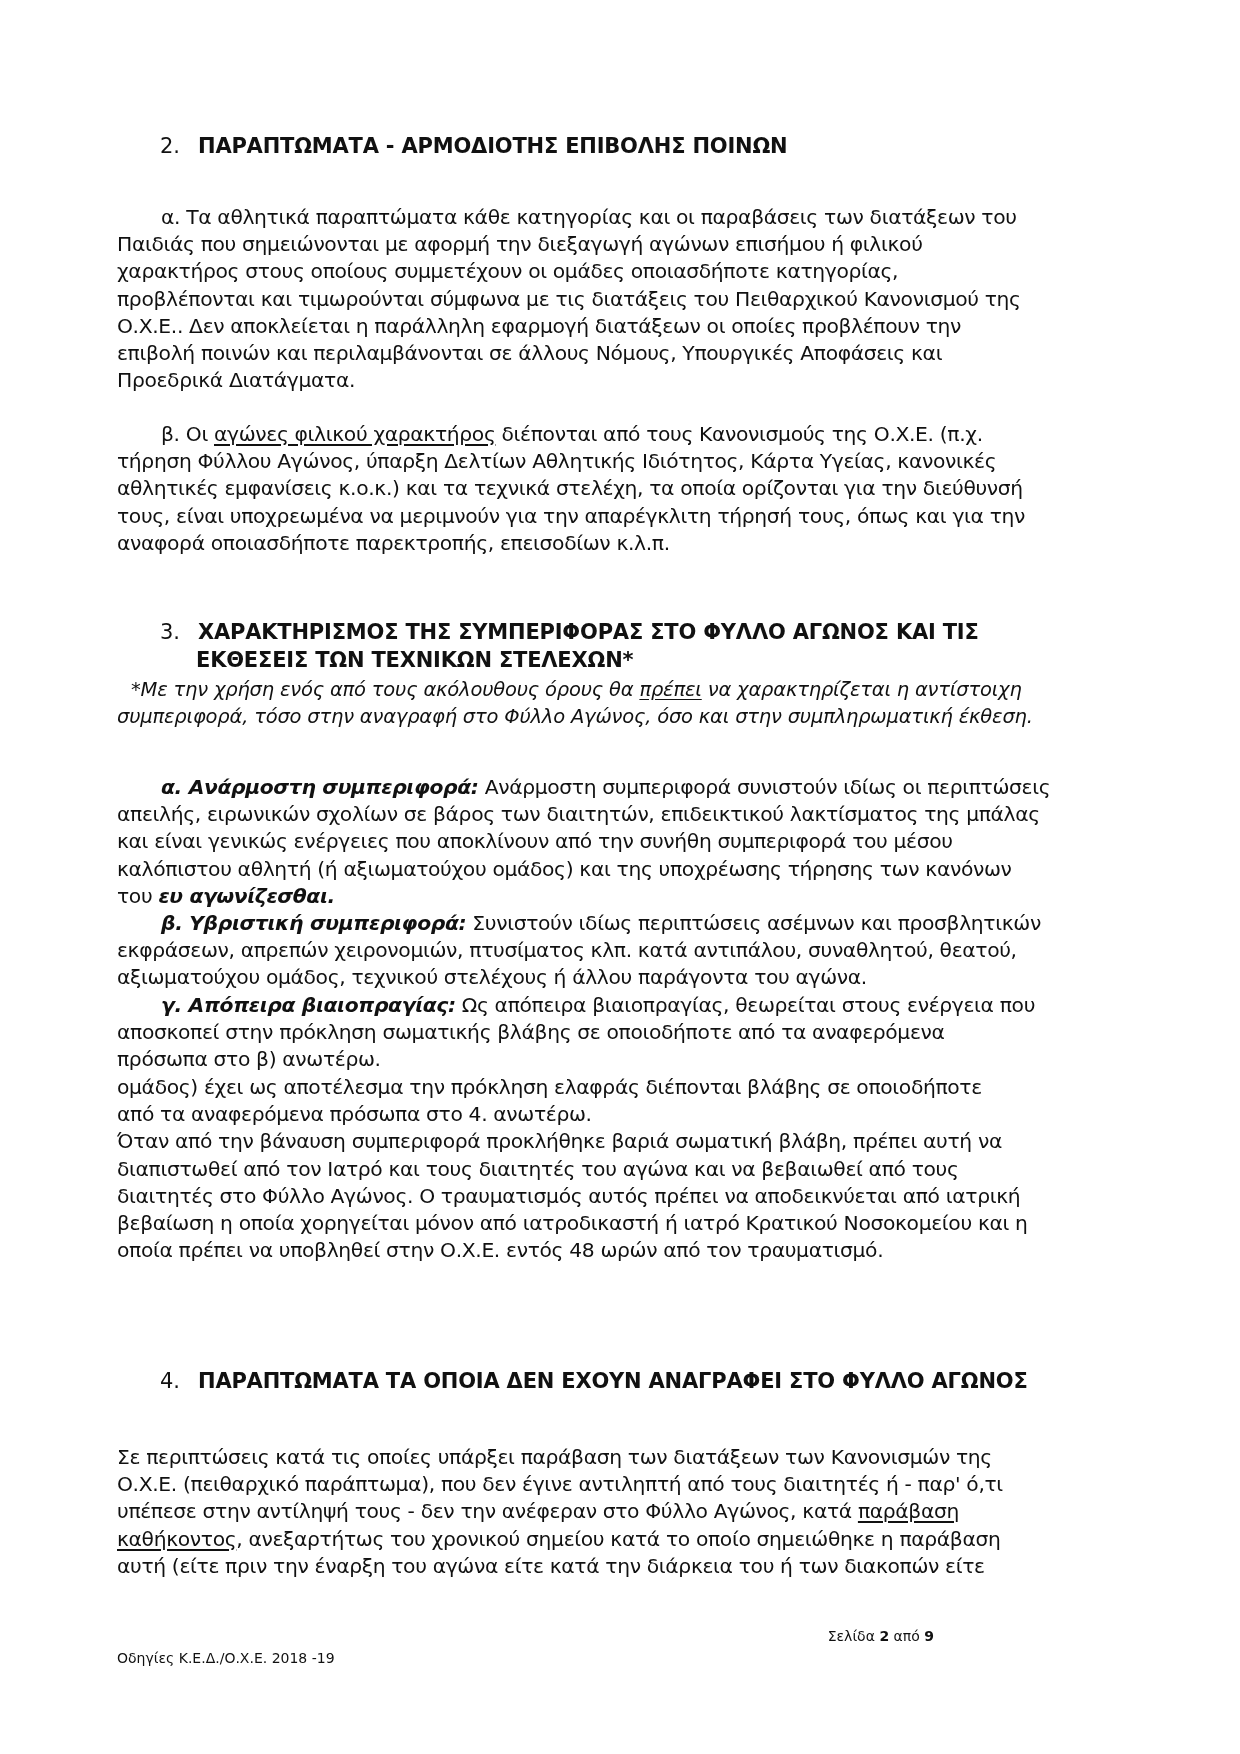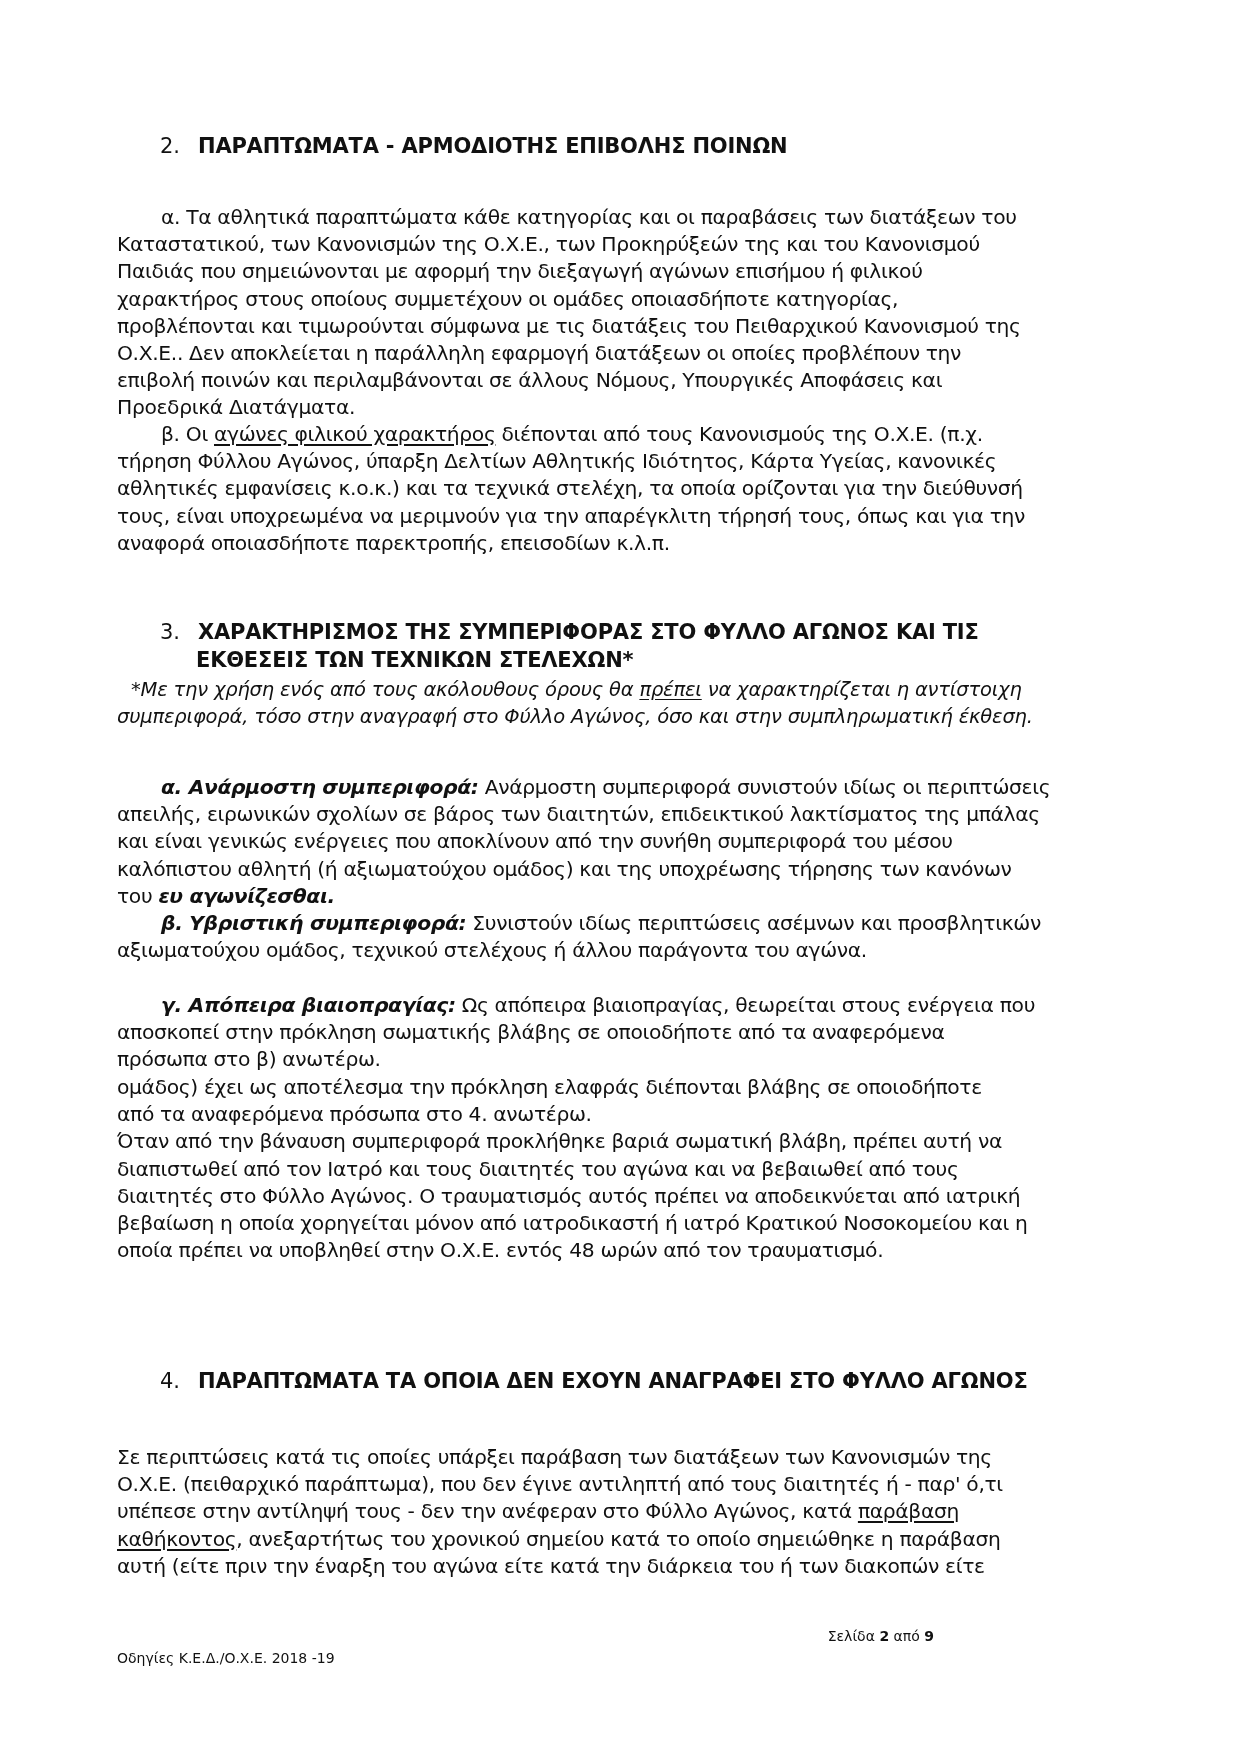--- a/index.html
+++ b/index.html
@@ -27,21 +27,20 @@
 <body>
 
 <div class="page">
 
   <div class="h h2">
     <span class="num">2.</span><span>ΠΑΡΑΠΤΩΜΑΤΑ - ΑΡΜΟΔΙΟΤΗΣ ΕΠΙΒΟΛΗΣ ΠΟΙΝΩΝ</span>
   </div>
 
   <div class="p" style="top:188px;">
     <span class="line ind">α. Τα αθλητικά παραπτώματα κάθε κατηγορίας και οι παραβάσεις των διατάξεων του</span>
-    <span class="line">Καταστατικού, των Κανονισμών της Ο.Χ.Ε., των Προκηρύξεών της και του Κανονισμού</span>
     <span class="line">Παιδιάς που σημειώνονται με αφορμή την διεξαγωγή αγώνων επισήμου ή φιλικού</span>
     <span class="line">χαρακτήρος στους οποίους συμμετέχουν οι ομάδες οποιασδήποτε κατηγορίας,</span>
     <span class="line">προβλέπονται και τιμωρούνται σύμφωνα με τις διατάξεις του Πειθαρχικού Κανονισμού της</span>
     <span class="line">Ο.Χ.Ε.. Δεν αποκλείεται η παράλληλη εφαρμογή διατάξεων οι οποίες προβλέπουν την</span>
     <span class="line">επιβολή ποινών και περιλαμβάνονται σε άλλους Νόμους, Υπουργικές Αποφάσεις και</span>
     <span class="line">Προεδρικά Διατάγματα.</span>
   </div>
 
   <div class="p" style="top:405px;">
     <span class="line ind"><span>β. Οι </span><u>αγώνες φιλικού χαρακτήρος</u><span> διέπονται από τους Κανονισμούς της Ο.Χ.Ε. (π.χ.</span></span>
@@ -64,20 +63,21 @@
   <div class="p" style="top:758px;">
     <span class="line ind"><span class="lbl">α. Ανάρμοστη συμπεριφορά:</span><span> Ανάρμοστη συμπεριφορά συνιστούν ιδίως οι περιπτώσεις</span></span>
     <span class="line">απειλής, ειρωνικών σχολίων σε βάρος των διαιτητών, επιδεικτικού λακτίσματος της μπάλας</span>
     <span class="line">και είναι γενικώς ενέργειες που αποκλίνουν από την συνήθη συμπεριφορά του μέσου</span>
     <span class="line">καλόπιστου αθλητή (ή αξιωματούχου ομάδος) και της υποχρέωσης τήρησης των κανόνων</span>
     <span class="line"><span>του </span><span class="em">ευ αγωνίζεσθαι.</span></span>
   </div>
 
   <div class="p" style="top:894px;">
     <span class="line ind"><span class="lbl">β. Υβριστική συμπεριφορά:</span><span> Συνιστούν ιδίως περιπτώσεις ασέμνων και προσβλητικών</span></span>
+    <span class="line">εκφράσεων, απρεπών χειρονομιών, πτυσίματος κλπ. κατά αντιπάλου, συναθλητού, θεατού,</span>
     <span class="line">αξιωματούχου ομάδος, τεχνικού στελέχους ή άλλου παράγοντα του αγώνα.</span>
   </div>
 
   <div class="p" style="top:976px;">
     <span class="line ind"><span class="lbl">γ. Απόπειρα βιαιοπραγίας:</span><span> Ως απόπειρα βιαιοπραγίας, θεωρείται στους ενέργεια που</span></span>
     <span class="line">αποσκοπεί στην πρόκληση σωματικής βλάβης σε οποιοδήποτε από τα αναφερόμενα</span>
     <span class="line">πρόσωπα στο β) ανωτέρω.</span>
   </div>
 
   <div class="p" style="top:1058px;">

